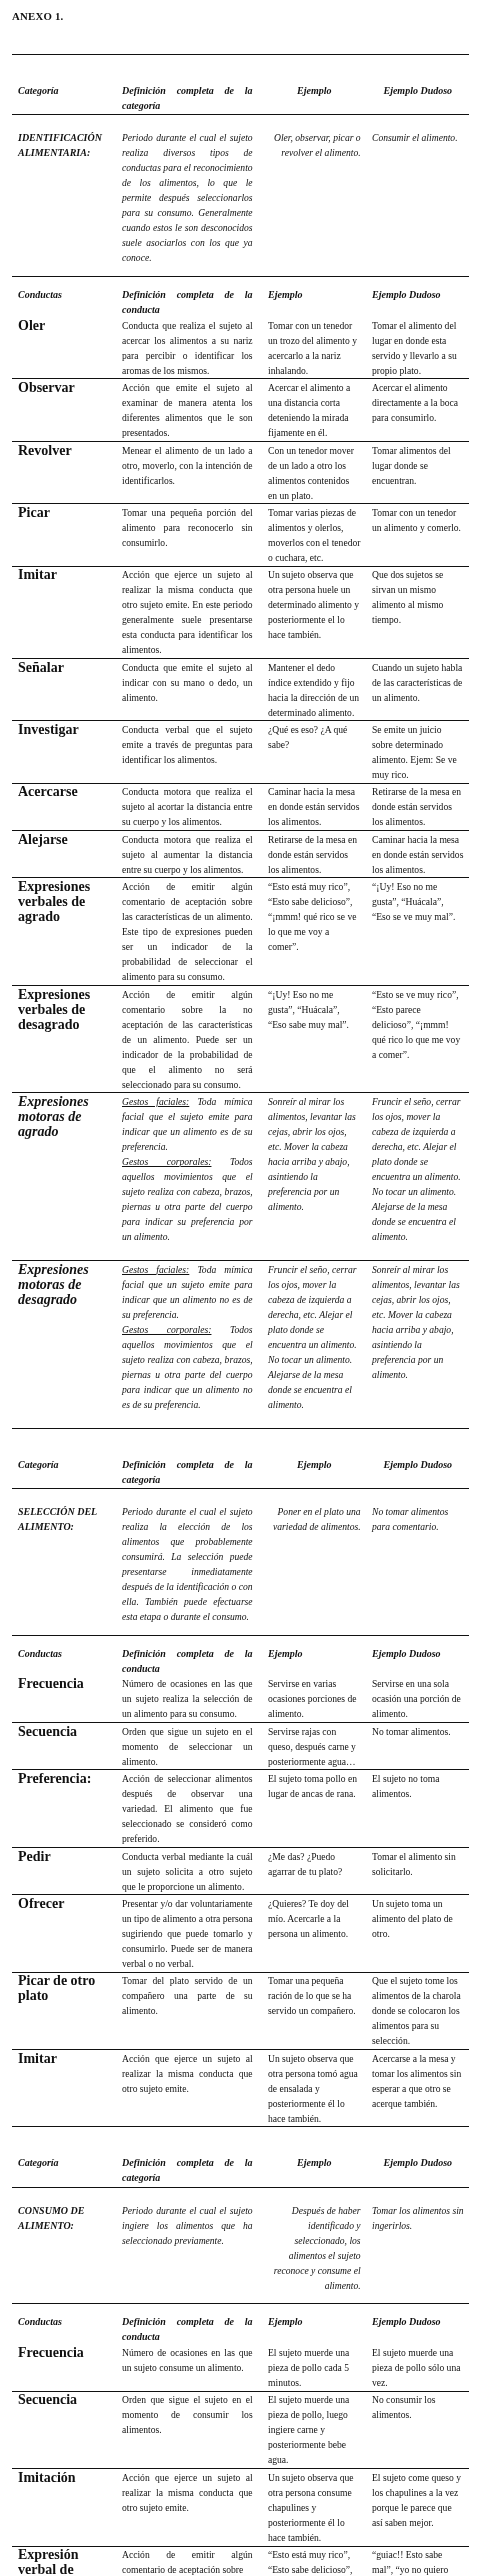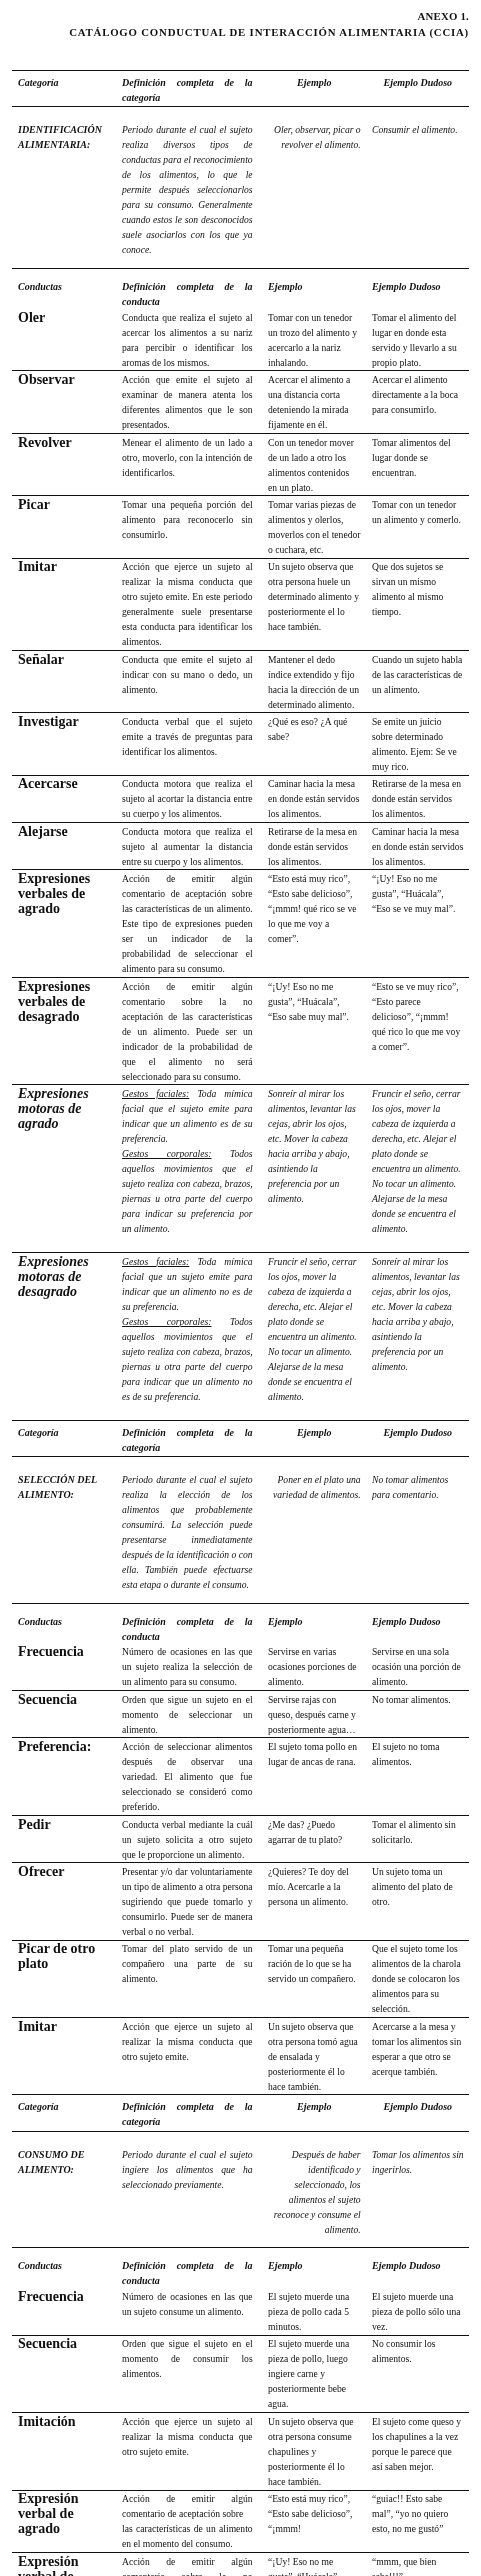--- a/index.html
+++ b/index.html
@@ -5,21 +5,21 @@
   html, body { margin: 0; padding: 0; background: #ffffff; }
   body {
     width: 481px;
     font-family: "Liberation Serif", "DejaVu Serif", serif;
     color: #111111;
     font-size: 9.6px;
     line-height: 15px;
   }
   .page { padding: 8px 12px 13.5px 12px; }
   .title {
-    text-align: right;
+    text-align: left;
     font-weight: bold;
     font-size: 10.8px;
     line-height: 16px;
     letter-spacing: 0.2px;
     margin-top: 0;
   }
   .title .sub { letter-spacing: 0.8px; }
   .spacer-top { height: 30px; }
 
   table.catalog {
@@ -35,21 +35,21 @@
     vertical-align: top;
     padding: 0 5.4px 0 6px;
   }
   table.catalog td.c2 { text-align: justify; padding-right: 9.4px; }
 
   
   tr.rule-top td { border-top: 1.1px solid #111; }
   tr.rule-bottom td { border-bottom: 1.1px solid #111; }
 
   
-  tr.cat-head td { font-style: italic; font-weight: bold; font-size: 10px; padding-top: 4px; padding-bottom: 1.3px; line-height: 15px;}
+  tr.cat-head td { font-style: italic; font-weight: bold; font-size: 10px; padding-top: 28px; padding-bottom: 1.3px; line-height: 15px;}
   tr.cat-head td.center { text-align: center; }
   tr.cat-def td { font-style: italic; padding-top: 15px; padding-bottom: 10.8px; }
   tr.cat-def td.c1 { font-weight: bold; font-size: 10px; margin-left: 32px; }
   tr.cat-def td.c3 { text-align: right; }
 
   
   tr.cond-head td { font-style: italic; font-weight: bold; font-size: 10px; padding-top: 10px; padding-bottom: 0; line-height: 15px; }
 
   
   tr.beh td { padding-top: 0.7px; padding-bottom: 0.7px; }
@@ -57,21 +57,20 @@
   tr.beh td.c2 .u { text-decoration: underline; }
   tr.gap td { padding-bottom: 16px; font-style: italic; }
   .nojust { text-align: left; }
 </style>
 </head>
 <body>
 
 <div class="page">
   <div class="title">
     <div>ANEXO 1.</div>
-    <div class="sub">CATÁLOGO  CONDUCTUAL  DE  INTERACCIÓN  ALIMENTARIA (CCIA)</div>
   </div>
   <div class="spacer-top"></div>
 
   <table class="catalog">
     <colgroup>
         <col class="c1">
         <col class="c2">
         <col class="c3">
         <col class="c4">
       </colgroup>

